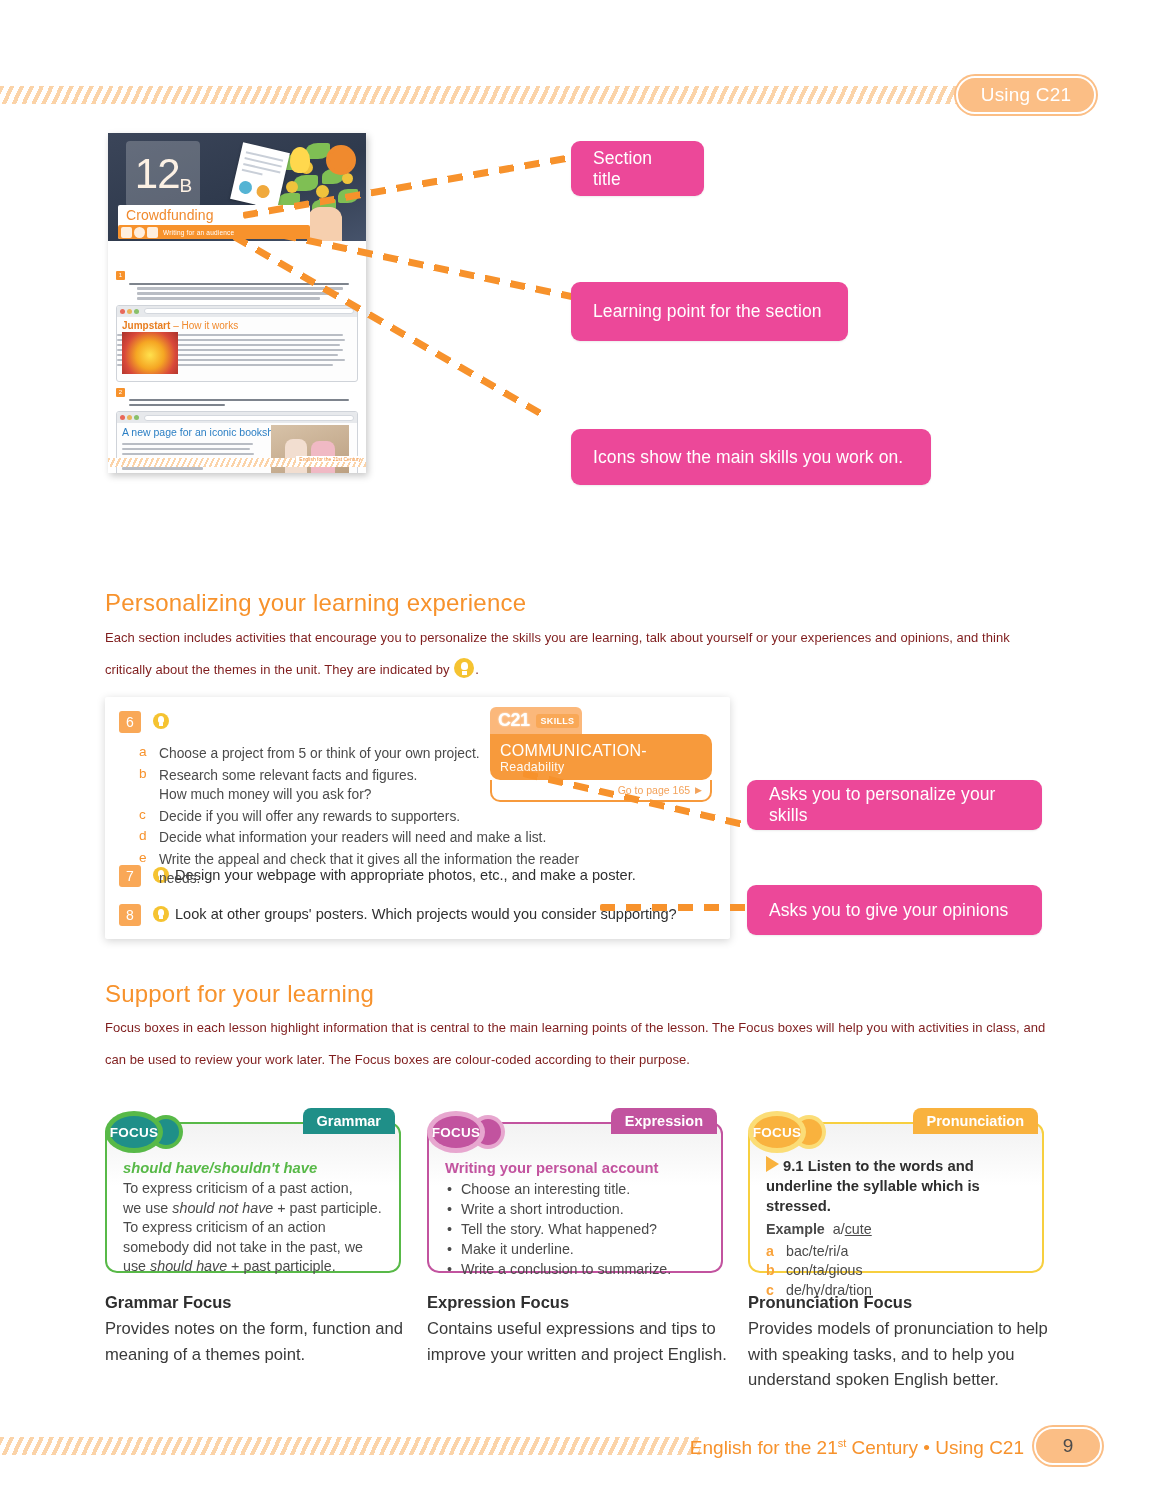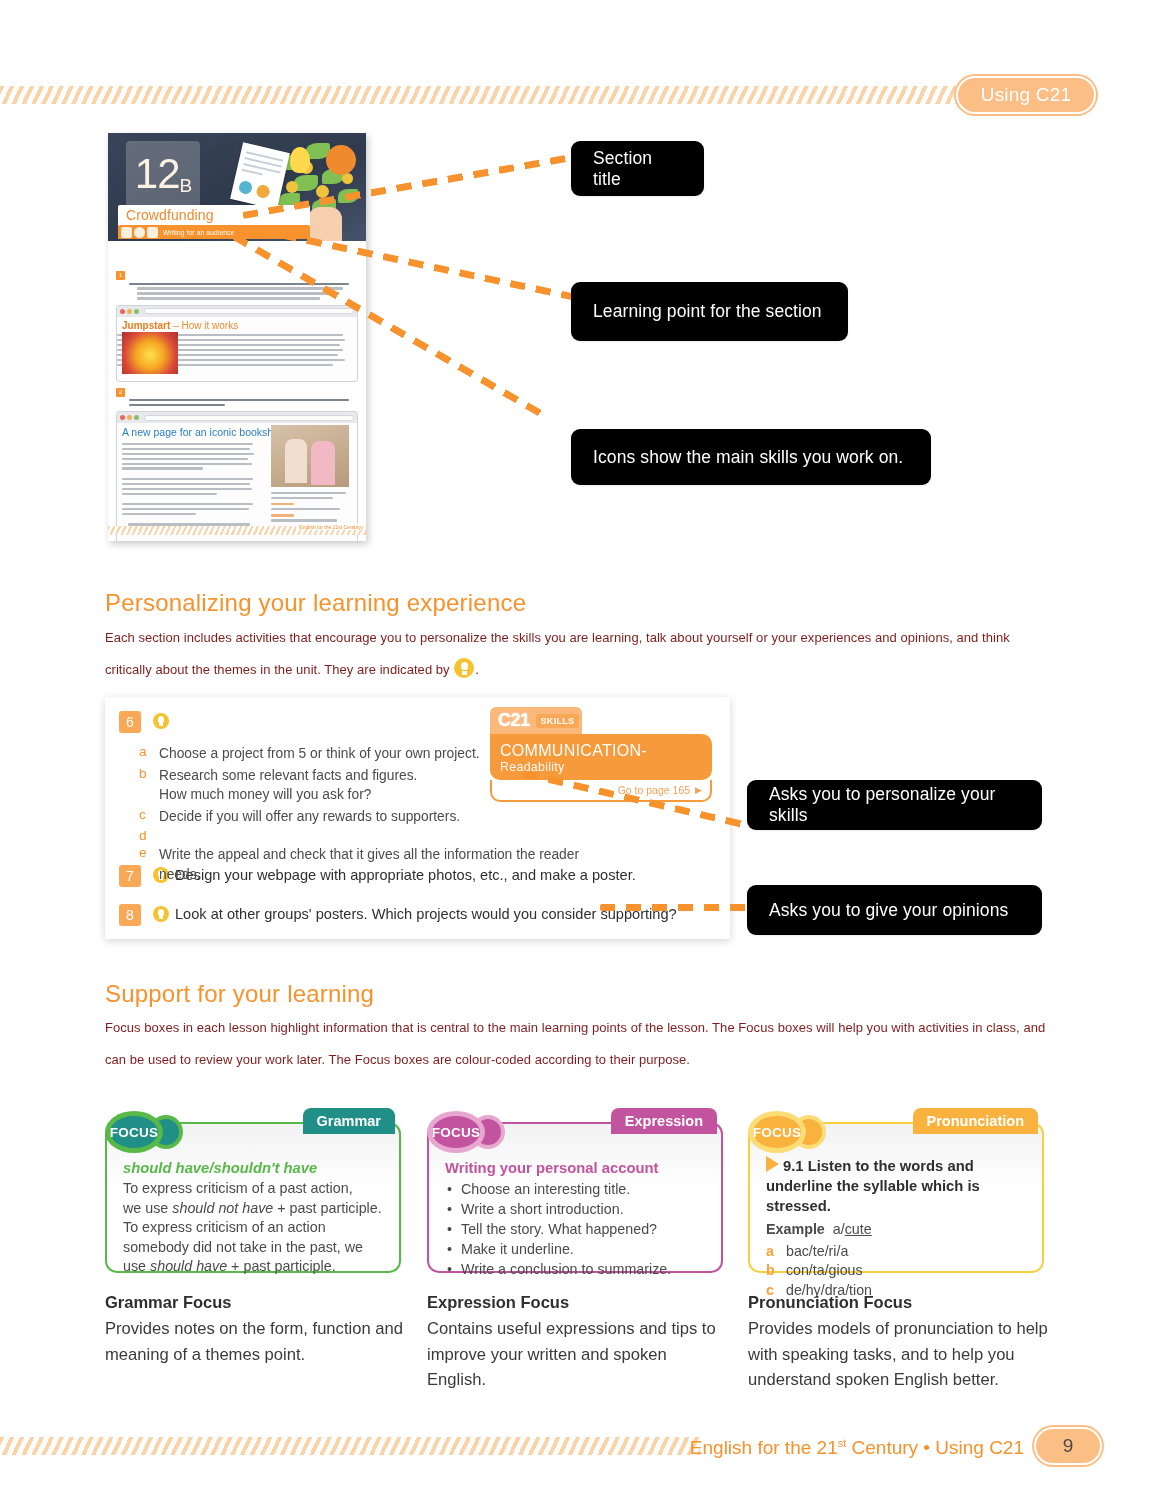--- a/index.html
+++ b/index.html
@@ -39,21 +39,21 @@
     color: #ffffff;
     font-size: 19px;
     display: flex; align-items: center; justify-content: center;
     letter-spacing: .2px;
   }
 
   
   .thumb {
     position: absolute;
     left: 108px; top: 133px;
-    width: 258px; height: 408px;
+    width: 258px; height: 340px;
     background: #a16207;
     box-shadow: 2px 3px 7px rgba(0,0,0,.22);
     overflow: hidden;
   }
   .thumb-hero {
     position: absolute; inset: 0 0 auto 0;
     height: 108px;
     background: linear-gradient(160deg,#3b4559 0%,#2f3a4d 55%,#46536b 100%);
     overflow: hidden;
   }
@@ -146,21 +146,21 @@
   .article-photo .p2{position:absolute;left:40px;top:16px;width:24px;height:44px;background:#f0b9c4;border-radius:8px 8px 0 0;}
   .thumb-footer{
     position:absolute;left:0;right:0;bottom:6px;height:9px;
     background-image: repeating-linear-gradient(115deg,#fbd3a8 0 2px,#fff 2px 5px);
   }
   .thumb-footer span{position:absolute;right:5px;top:-2px;font-size:5px;color:#f08a2e;background:#fff;padding-left:3px;}
 
   
   .callout {
     position: absolute;
-    background: #000000;
+    background: #ec4899;
     color: #ffffff;
     border-radius: 9px;
     display: flex; align-items: center;
     padding: 0 22px;
     font-size: 17.5px;
     letter-spacing: .1px;
     box-shadow: 0 1px 2px rgba(0,0,0,.08);
   }
   #co-section   { left: 571px; top: 141px;  width: 133px; height: 55px; }
   #co-learning  { left: 571px; top: 282px;  width: 277px; height: 59px; }
@@ -547,20 +547,21 @@
   <div class="sub-item">
     <span class="sub-let">b</span>
     <span class="sub-txt" style="max-width:270px;display:inline-block;">Research some relevant facts and figures. How much money will you ask for?</span>
   </div>
   <div class="sub-item">
     <span class="sub-let">c</span>
     <span class="sub-txt">Decide if you will offer any rewards to supporters.</span>
   </div>
   <div class="sub-item">
     <span class="sub-let">d</span>
+    <span class="sub-txt">Decide what information your readers will need and make a list.</span>
   </div>
   <div class="sub-item">
     <span class="sub-let">e</span>
     <span class="sub-txt">Write the appeal and check that it gives all the information the reader needs.</span>
   </div>
 </div>
 
 <div class="c21box">
   <div class="c21tab">
     <span class="c21">C21</span>
@@ -659,21 +660,21 @@
     <div class="inner">FOCUS</div>
   </div>
 </div>
 
 <div class="cap" id="cap1">
   <div class="cap-h">Grammar Focus</div>
   <div class="cap-b">Provides notes on the form, function and meaning of a themes point.</div>
 </div>
 <div class="cap" id="cap2">
   <div class="cap-h">Expression Focus</div>
-  <div class="cap-b">Contains useful expressions and tips to improve your written and spoken English.</div>
+  <div class="cap-b">Contains useful expressions and tips to improve your written and project English.</div>
 </div>
 <div class="cap" id="cap3">
   <div class="cap-h">Pronunciation Focus</div>
   <div class="cap-b">Provides models of pronunciation to help with speaking tasks, and to help you understand spoken English better.</div>
 </div>
 
 <div class="footer-text"><span>English for the 21</span><sup>st</sup><span> Century • Using C21</span></div>
 <div class="page-pill">9</div>
 
 </body></html>

